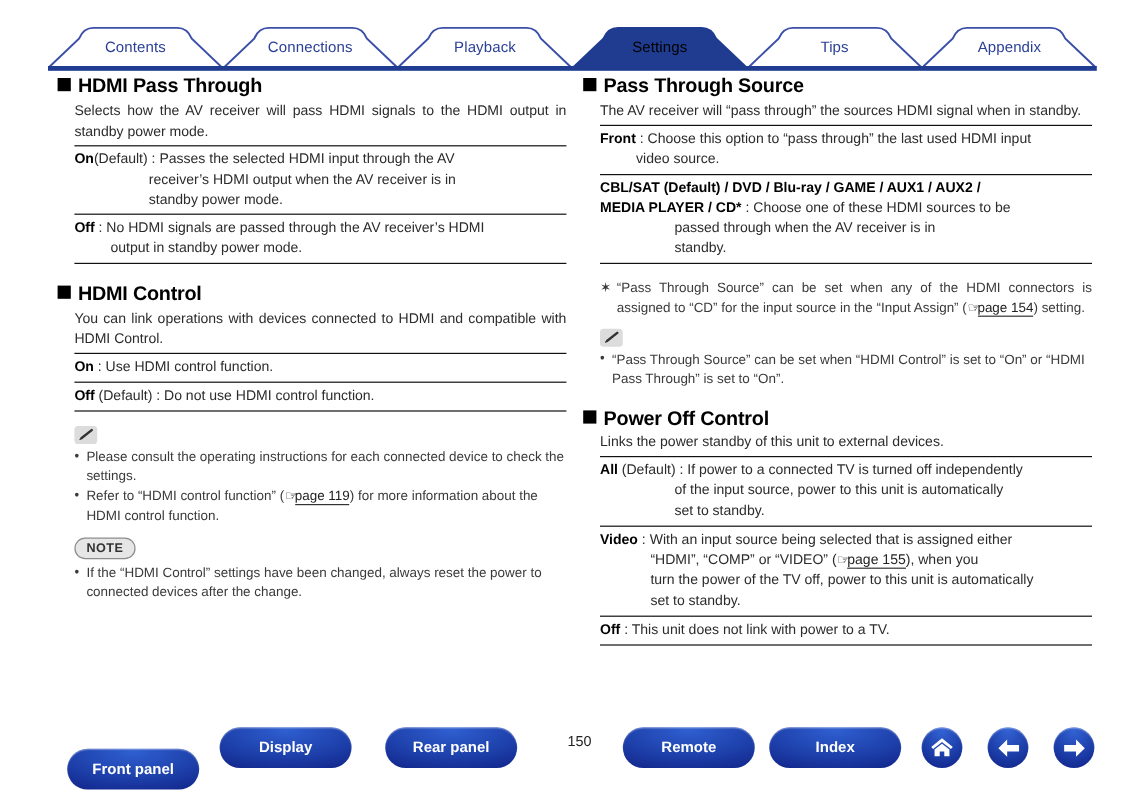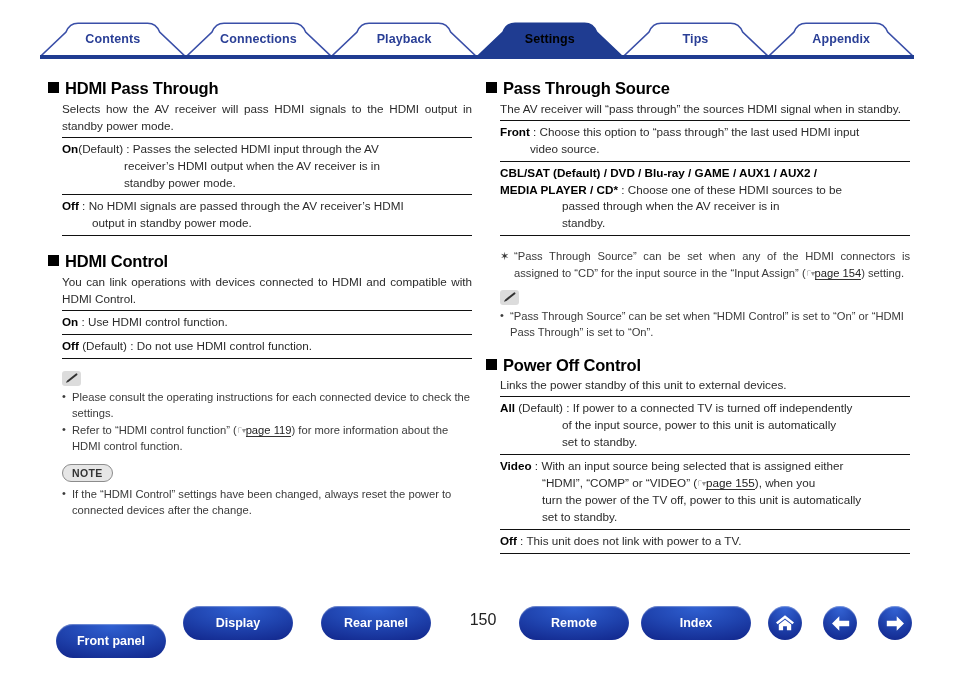--- a/index.html
+++ b/index.html
@@ -15,42 +15,42 @@
   
   #tabbar{
     position:absolute;left:0;top:22px;width:954px;height:38px;
   }
   #tabbar .tabrow{
     position:relative;width:954px;height:38px;
   }
   .tab{
     position:absolute;top:0;height:34px;
     display:flex;align-items:center;justify-content:center;
-    font-size:12.5px;font-weight:bold;letter-spacing:.1px;
+    font-size:12.5px;font-weight:normal;letter-spacing:.1px;
     color:#2a3f96;
     cursor:pointer;
     box-sizing:border-box;
   }
   .tab .tabshape{
     position:absolute;left:0;top:0;width:100%;height:34px;z-index:0;
   }
   .tab .tablabel{position:relative;z-index:2;padding-bottom:1px;}
   .tab.active{color:#000000;}
   #baseline{
     position:absolute;left:40px;top:55px;width:874px;height:4px;
     background:#1f3c91;
   }
 
   
   .col{position:absolute;top:62px;width:424px;}
   #col-left{left:48px;}
   #col-right{left:486px;}
 
   h2.sec{
-    margin:16px 0 2px 0;
+    margin:0 0 2px 0;
     font-size:16.5px;font-weight:bold;color:#000;
     letter-spacing:-.2px;
     display:flex;align-items:baseline;gap:6px;
     line-height:1.25;
   }
   h2.sec .sq{
     display:inline-block;width:11px;height:11px;background:#000;flex:none;
     position:relative;top:-1px;
   }
   .lead{
@@ -131,21 +131,21 @@
   .circbtn{
     position:absolute;top:0;width:34px;height:34px;border-radius:50%;
     display:flex;align-items:center;justify-content:center;
     background:
       radial-gradient(120% 140% at 50% 6%, #3463d4 0%, #1f43ae 40%, #11258a 74%, #0c1d6e 100%);
     box-shadow:inset 0 1px 1px rgba(255,255,255,.35);
     cursor:pointer;
   }
   #pagenum{
     position:absolute;left:458px;top:5px;width:50px;text-align:center;
-    font-size:16px;color:#222;
+    font-size:12px;color:#222;
   }
 </style>
 </head>
 <body>
 
 <div id="tabbar">
   <div class="tabrow" id="tabrow">
       <div class="tab" style="left: 40px; width: 145.667px;">
         <svg class="tabshape" viewBox="0 0 145.66666666666666 34" preserveAspectRatio="none">
           <path d="M 0.8 34 L 26 10 Q 29.5 1.2 38 1.2 L 107.66666666666666 1.2 Q 116.16666666666666 1.2 119.66666666666666 10 L 144.86666666666665 34 Z" fill="#ffffff" stroke="#3a4fa8" stroke-width="1.6" vector-effect="non-scaling-stroke"></path>

